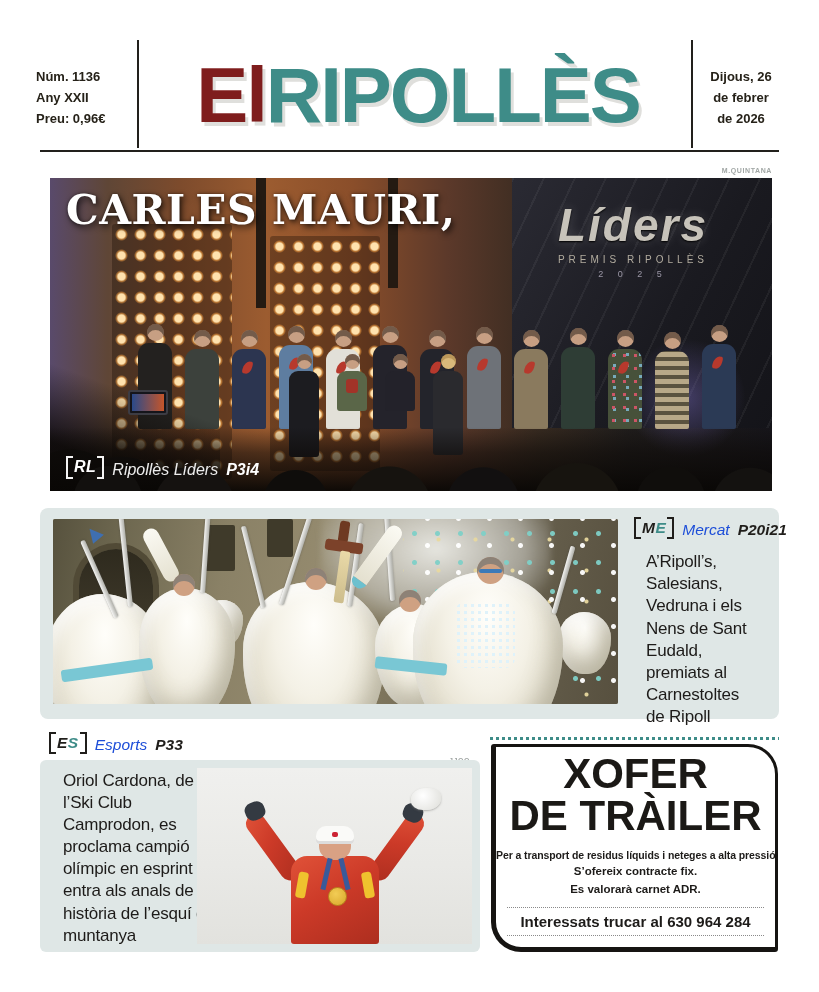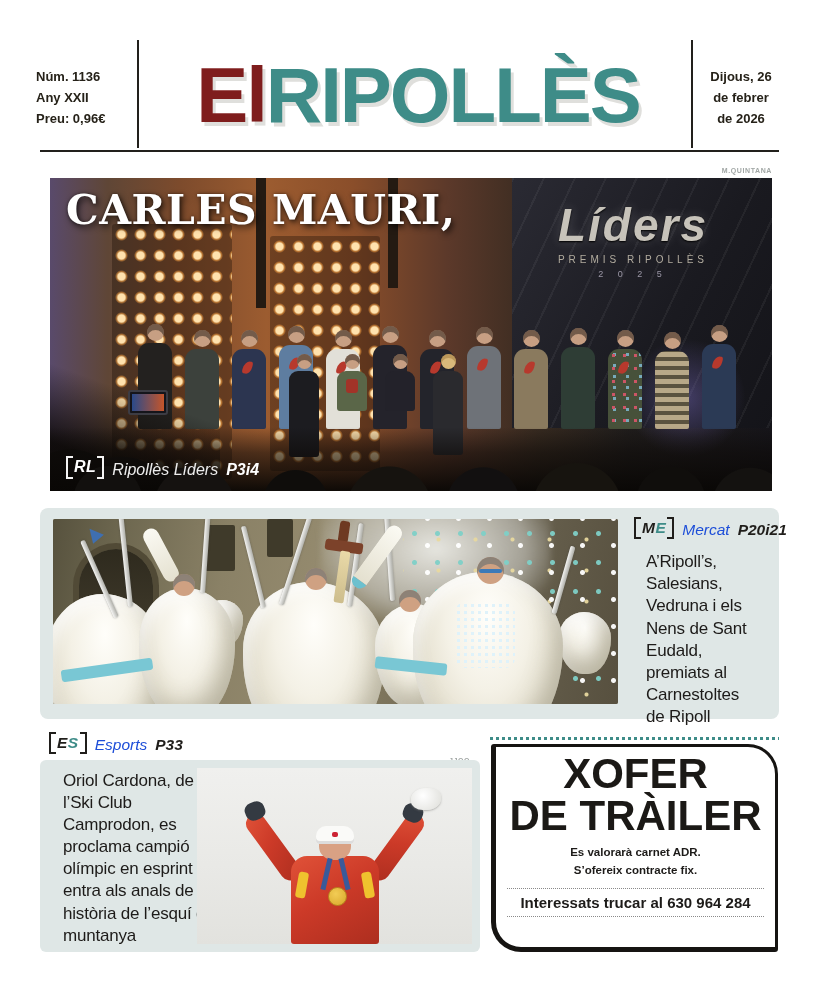--- a/index.html
+++ b/index.html
@@ -422,21 +422,22 @@
       <div class="sk-medal"></div>
     </div>
   </section>
 
   <div class="ad-dotted"></div>
   <section class="ad-box">
     <h2 class="ad-title">
       <span>XOFER</span>
       <span>DE TRÀILER</span>
     </h2>
+    <p class="ad-lead">Per a transport de residus líquids i neteges a alta pressió.</p>
+    <p class="ad-detail">S’ofereix contracte fix.</p>
     <p class="ad-detail">Es valorarà carnet ADR.</p>
-    <p class="ad-detail">S’ofereix contracte fix.</p>
     <div class="ad-contact">
       <span>Interessats trucar al</span>
       <b>630 964 284</b>
     </div>
   </section>
 
 </div>
 
 </body></html>

